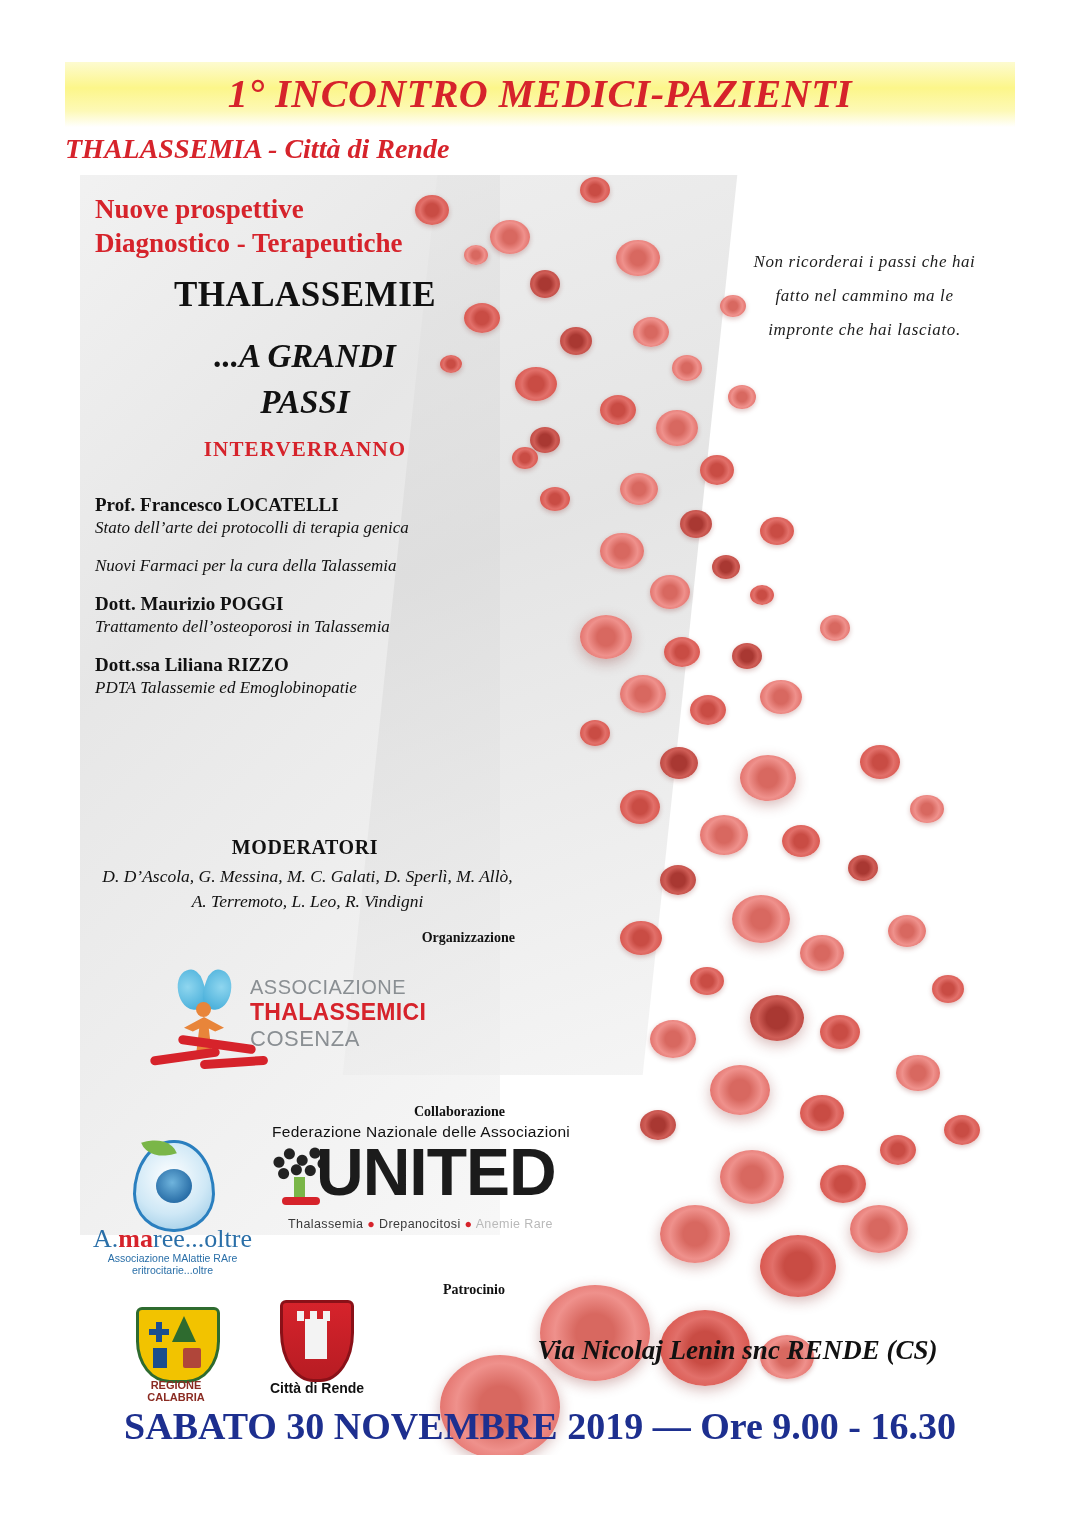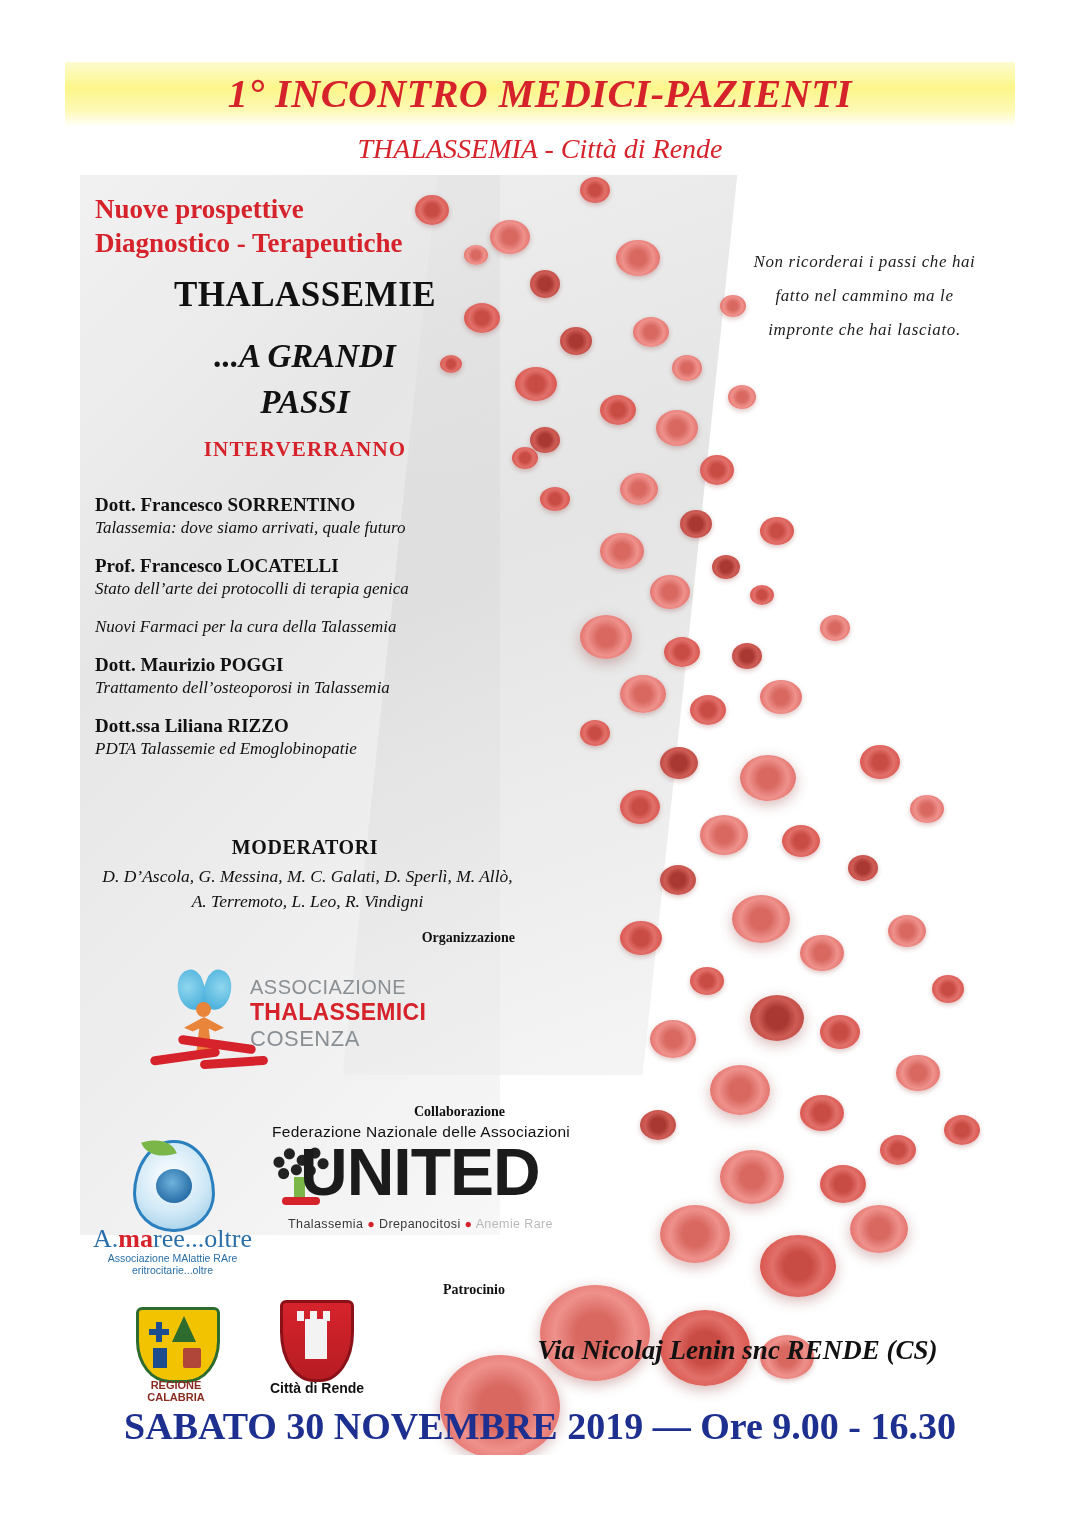--- a/index.html
+++ b/index.html
@@ -59,25 +59,26 @@
     position:absolute;left:65px;top:70px;width:950px;
     text-align:center;
     font-family:"Liberation Serif", serif;
     font-weight:bold;font-style:italic;
     font-size:40px;letter-spacing:.5px;
     color:#d6232b;
     white-space:nowrap;
   }
   .sub-title{
     position:absolute;left:65px;top:133px;width:950px;
-    text-align:center;
+    text-align:left;
     font-family:"Liberation Serif", serif;
     font-style:italic;
     font-size:28px;
     color:#d6232b;
+    font-weight:bold;
   }
   
   .lead{
     position:absolute;left:95px;top:192px;width:420px;
     font-family:"Liberation Serif", serif;
     font-weight:bold;
     font-size:27px;line-height:1.26;
     color:#d6232b;
   }
   .big1{
@@ -221,21 +222,21 @@
       radial-gradient(circle at 66% 62%, #222 0 5px, transparent 6px),
       radial-gradient(circle at 20% 70%, #222 0 5px, transparent 6px);
   }
   .un-tree .trunk{
     position:absolute;left:22px;top:30px;width:11px;height:28px;background:#7ab648;
   }
   .un-tree .root{
     position:absolute;left:10px;top:50px;width:38px;height:8px;background:#d6232b;border-radius:4px;
   }
   .un-word{
-    position:absolute;left:28px;top:16px;
+    position:absolute;left:44px;top:16px;
     font-family:"Liberation Sans",sans-serif;font-weight:bold;font-size:66px;
     color:#1b1b1b;letter-spacing:-1px;line-height:1;
   }
   .un-l3{
     position:absolute;left:16px;top:94px;
     font-family:"Liberation Sans",sans-serif;font-size:12.5px;color:#3a3a3a;letter-spacing:.4px;
   }
   .un-l3 .dot{color:#d6232b;}
   .un-l3 .grey{color:#b9b9b9;}
   
@@ -412,24 +413,20 @@
     <div>Diagnostico - Terapeutiche</div>
   </div>
   <div class="big1">THALASSEMIE</div>
   <div class="big2" style="white-space:pre-line;">...A GRANDI
 PASSI</div>
 
   <div class="interverranno">INTERVERRANNO</div>
 
   <div class="speakers">
     <div class="speaker">
-      <div class="sp-name">Dott. Francesco SORRENTINO</div>
-      <div class="sp-topic">Talassemia: dove siamo arrivati, quale futuro</div>
-    </div>
-    <div class="speaker">
       <div class="sp-name">Prof. Francesco LOCATELLI</div>
       <div class="sp-topic">Stato dell’arte dei protocolli di terapia genica</div>
     </div>
     <div class="speaker">
       <div class="sp-topic">Nuovi Farmaci per la cura della Talassemia</div>
     </div>
     <div class="speaker">
       <div class="sp-name">Dott. Maurizio POGGI</div>
       <div class="sp-topic">Trattamento dell’osteoporosi in Talassemia</div>
     </div>

